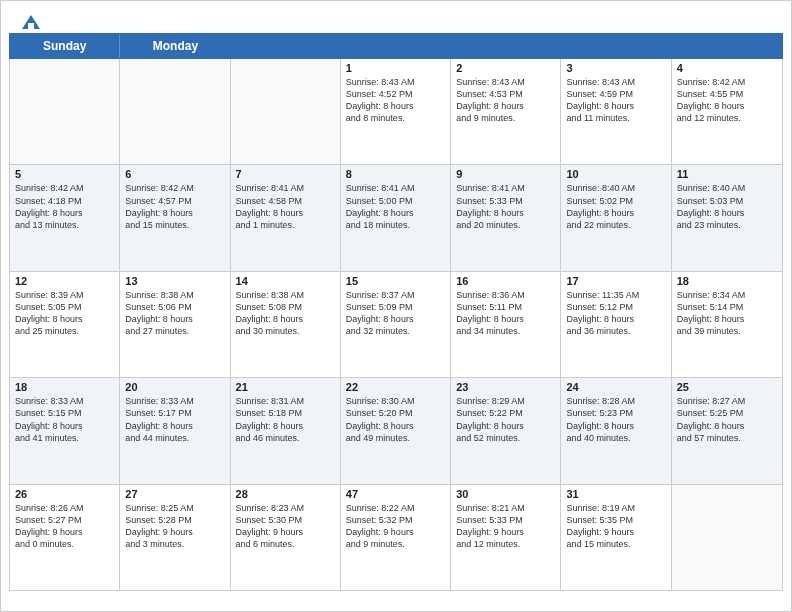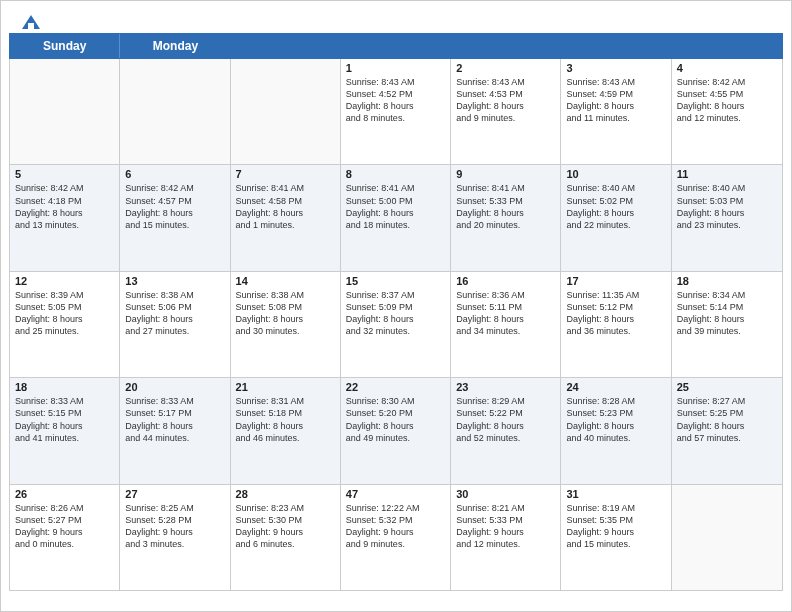--- a/index.html
+++ b/index.html
@@ -333,21 +333,21 @@
           </div>
           <div class="cal-cell">
             <div class="day-num">28</div>
             <div class="cell-text">Sunrise: 8:23 AM</div>
             <div class="cell-text">Sunset: 5:30 PM</div>
             <div class="cell-text">Daylight: 9 hours</div>
             <div class="cell-text">and 6 minutes.</div>
           </div>
           <div class="cal-cell">
             <div class="day-num">47</div>
-            <div class="cell-text">Sunrise: 12:22 AM</div>
+            <div class="cell-text">Sunrise: 8:22 AM</div>
             <div class="cell-text">Sunset: 5:32 PM</div>
             <div class="cell-text">Daylight: 9 hours</div>
             <div class="cell-text">and 9 minutes.</div>
           </div>
           <div class="cal-cell">
             <div class="day-num">30</div>
             <div class="cell-text">Sunrise: 8:21 AM</div>
             <div class="cell-text">Sunset: 5:33 PM</div>
             <div class="cell-text">Daylight: 9 hours</div>
             <div class="cell-text">and 12 minutes.</div>

